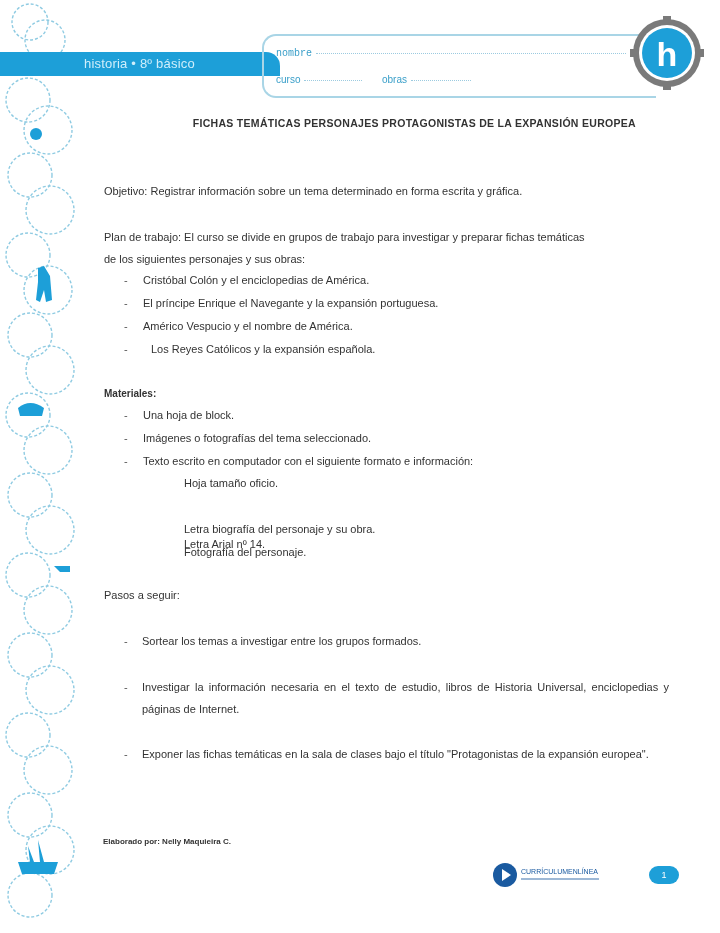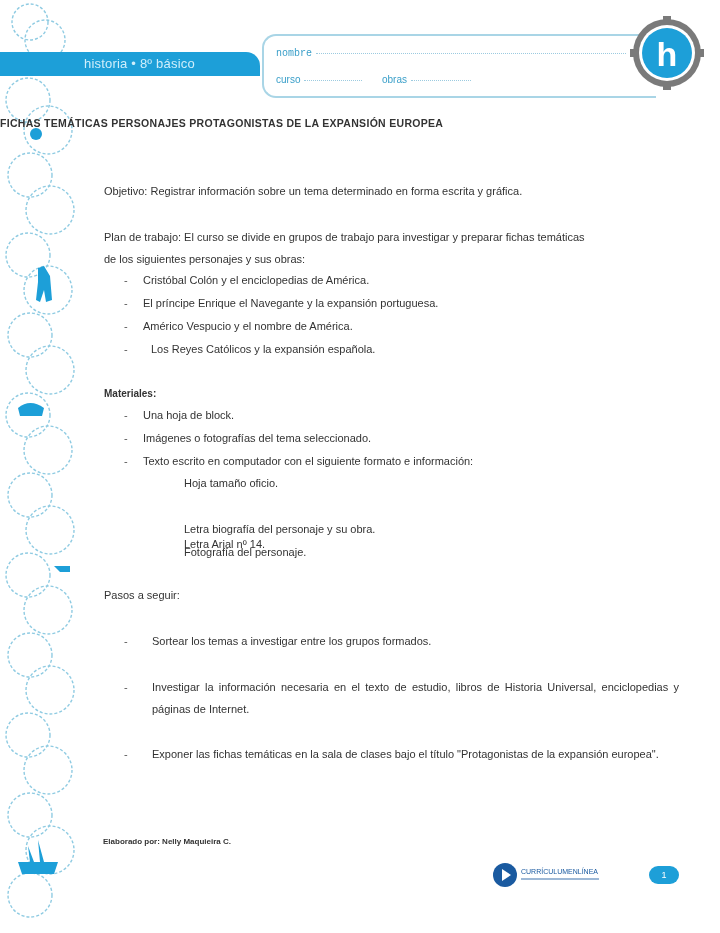--- a/index.html
+++ b/index.html
@@ -1,34 +1,34 @@
 <!DOCTYPE html>
 <html><head>
 <meta charset="utf-8">
 <style>
   html, body { margin:0; padding:0; }
   body { width:720px; height:933px; background:#ffffff; position:relative; overflow:hidden;
          font-family:"Liberation Sans", sans-serif; color:#2a2a2a; }
   .border-deco { position:absolute; left:0; top:0; width:80px; height:933px; }
   .banner { position:absolute; left:0; top:52px; width:260px; height:24px; background:#1d9fd8;
-            border-radius:0 14px 0 0; }
+            border-radius:0 14px 0 0;padding-left:20px; }
   .banner-text { position:absolute; left:84px; top:4px; font-size:13px; color:#cfeefb; letter-spacing:0.2px; }
   .form-box { position:absolute; left:262px; top:34px; width:392px; height:60px; border:2px solid #a9d5e6;
               border-radius:14px 0 0 14px; border-right:none; }
   .form-row { position:absolute; font-size:10px; color:#3a9fc9; }
   .form-line { display:inline-block; border-bottom:1px dotted #9ccbe0; vertical-align:middle; margin-left:4px; }
   .logo { position:absolute; left:630px; top:16px; width:74px; height:74px; }
-  .title { position:absolute; left:0; width:636px; text-align:left; top:117px; font-size:10.5px;
+  .title { position:absolute; left:0; width:636px; text-align:right; top:117px; font-size:10.5px;
            font-weight:bold; color:#333; letter-spacing:0.3px; }
   .p { position:absolute; left:104px; font-size:11px; color:#333; line-height:22px; }
   .bold { font-weight:bold; }
   .li { position:absolute; font-size:11px; color:#333; }
   .bullet { position:absolute; font-size:11px; color:#555; }
   .sub { position:absolute; left:184px; font-size:11px; color:#333; }
-  .just { position:absolute; left:152px; width:527px; font-size:11px; color:#333; line-height:22px; text-align:justify; }
+  .just { position:absolute; left:142px; width:527px; font-size:11px; color:#333; line-height:22px; text-align:justify; }
   .credit { position:absolute; left:103px; top:837px; font-size:8px; font-weight:bold; color:#333;text-align:center; }
   .footer-logo { position:absolute; left:493px; top:862px; }
   .pagenum { position:absolute; left:649px; top:866px; width:30px; height:18px; border-radius:9px; background:#1d9fd8;
              color:#fff; font-size:9px; text-align:center; line-height:18px; }
 </style>
 </head>
 <body>
 
 <svg class="border-deco" viewBox="0 0 80 933">
   <g fill="none" stroke="#8fcbe2" stroke-width="1.4" stroke-dasharray="3 2">

